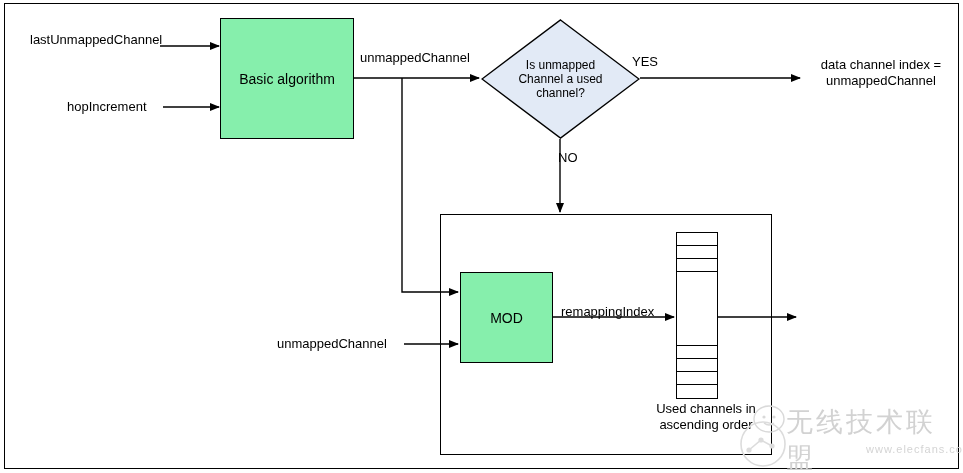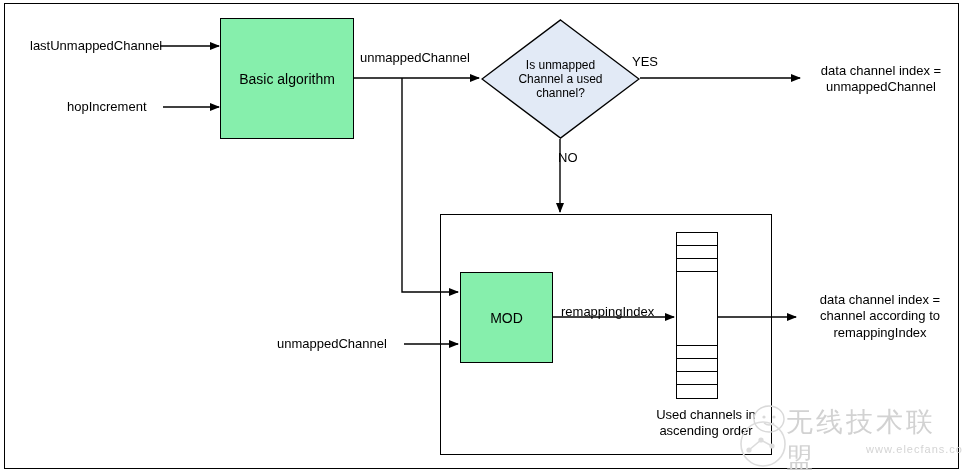--- a/index.html
+++ b/index.html
@@ -84,23 +84,22 @@
   .label {
     position: absolute;
     color: #000000;
     font-size: 13px;
     white-space: nowrap;
     line-height: 1.25;
   }
   .label.multiline {
     white-space: normal;
     text-align: center;
-    margin-top: 6px;
-  }
-  #label-last-unmapped { left: 18px; top: 38px; padding-left: 12px; }
+  }
+  #label-last-unmapped { left: 18px; top: 32px; padding-left: 12px; }
   #label-hop-increment { left: 67px; top: 99px; }
   #label-unmapped-channel { left: 360px; top: 50px; }
   #label-yes { left: 632px; top: 54px; }
   #label-no { left: 558px; top: 150px; }
   #label-num-used-channels { left: 277px; top: 336px; }
   #label-remapping-index { left: 561px; top: 292px; margin-top: 12px; }
   #output-top {
     left: 806px;
     top: 57px;
     width: 150px;
@@ -232,21 +231,20 @@
     </svg>
     <span class="diamond-text">Is unmapped Channel a used channel?</span>
   </div>
 
   <div class="label" id="label-unmapped-channel">unmappedChannel</div>
   <div class="label" id="label-yes">YES</div>
   <div class="label" id="label-no">NO</div>
   <div class="label" id="label-remapping-index">remappingIndex</div>
 
   <div class="label multiline" id="output-top">data channel index = unmappedChannel</div>
-  <div class="label multiline" id="output-bottom">data channel index = channel according to remappingIndex</div>
 
   <div id="container-box"></div>
 
   <div class="node proc-box" id="mod-box">
     <span>MOD</span>
   </div>
 
   <div id="channel-table">
     <div class="cell thin"></div>
     <div class="cell thin"></div>

